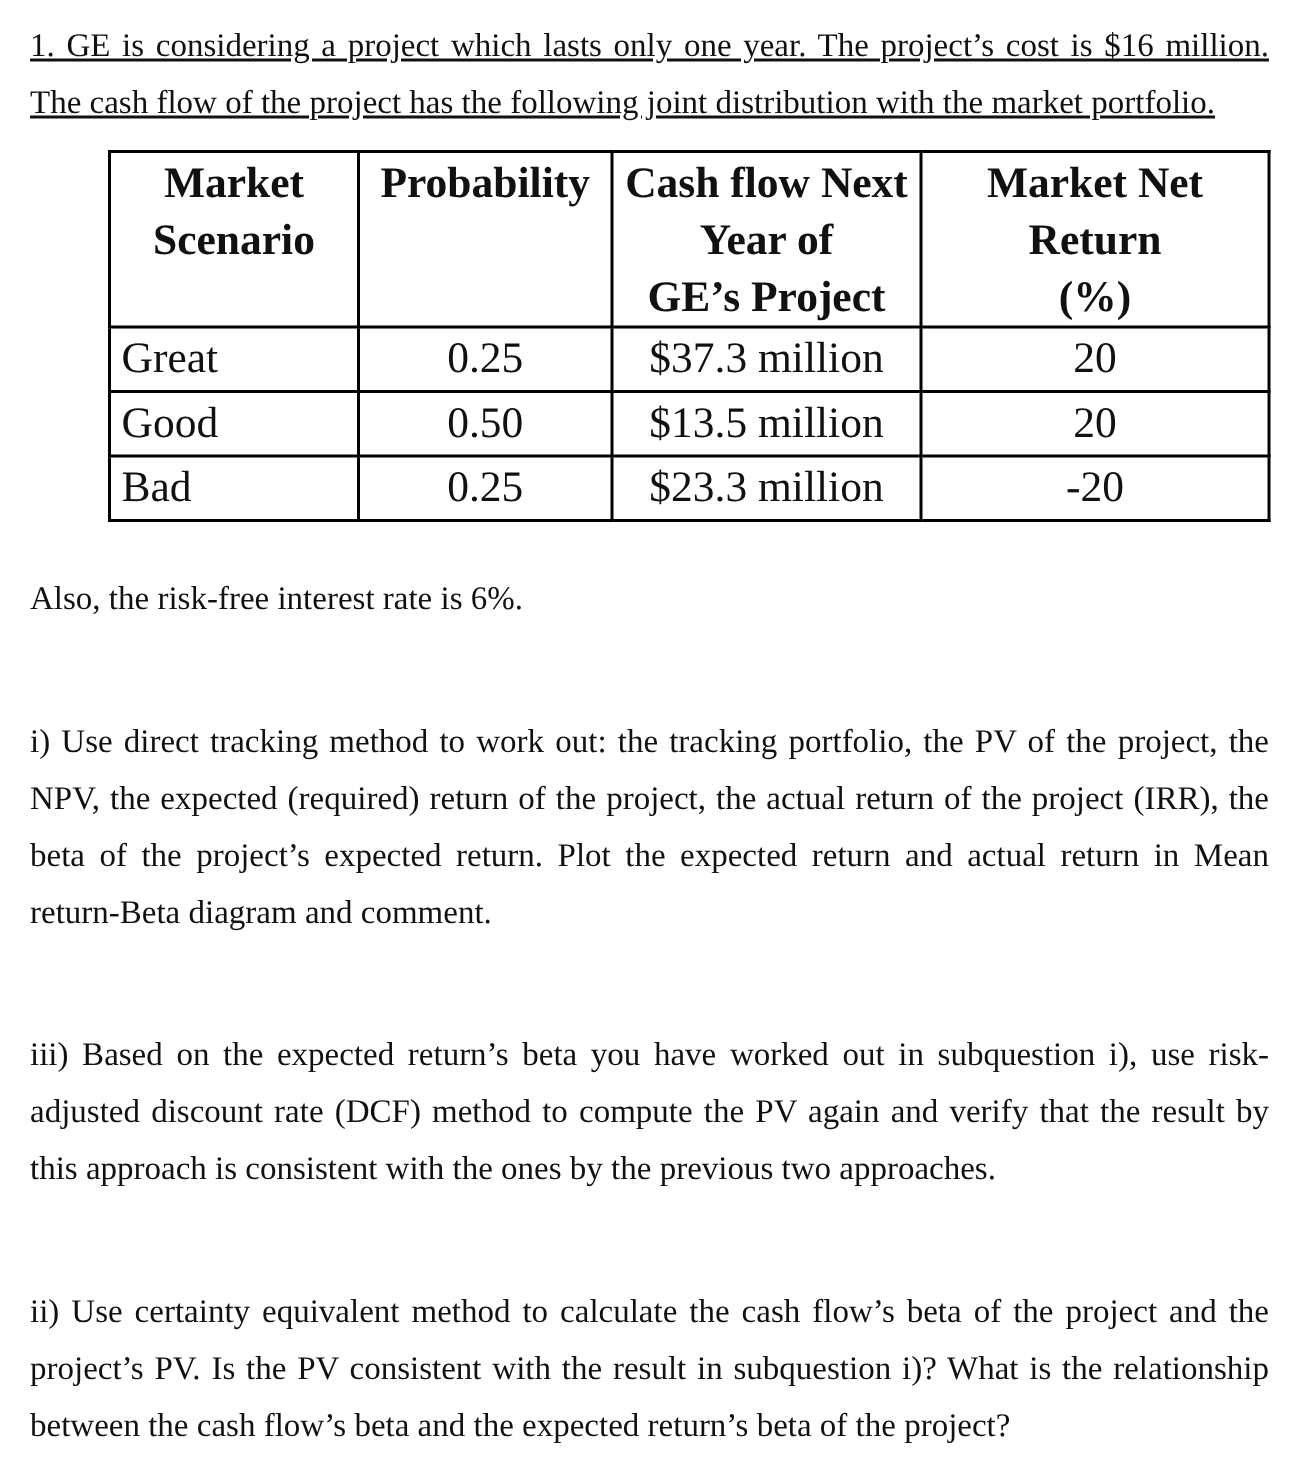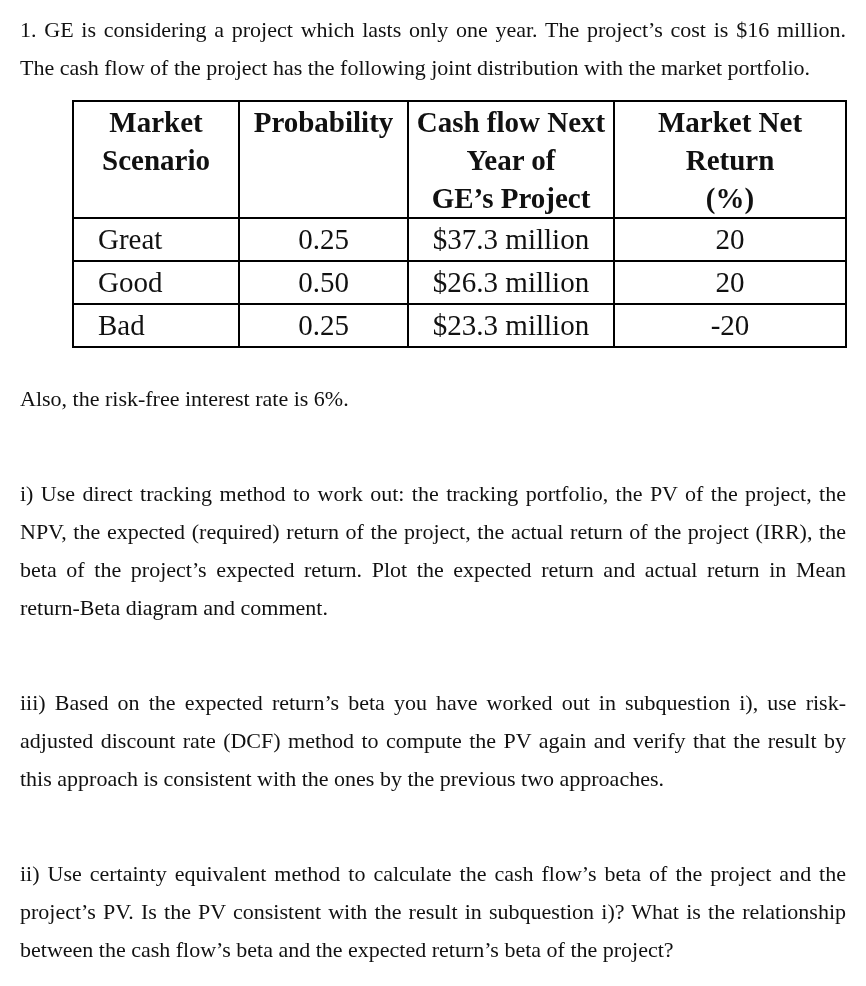--- a/index.html
+++ b/index.html
@@ -19,20 +19,21 @@
     line-height: 38px;
     padding: 11px 20px 20px 20px;
     overflow: hidden;
   }
   .para {
     margin: 0;
     text-align: justify;
   }
   .para.intro {
     margin-bottom: 13px;
+    text-decoration: underline;
   }
   .note {
     margin-top: 32px;
     text-align: left;
   }
   .question {
     margin-top: 57px;
   }
   table.dist-table {
     border-collapse: collapse;
@@ -57,21 +58,21 @@
     height: 114px;
     padding: 1px 4px 0 4px;
   }
   .dist-table td {
     height: 40px;
     padding: 1px 4px 0 4px;
     text-align: center;
   }
   .dist-table td.scenario {
     text-align: left;
-    padding-left: 24px;
+    padding-left: 7px;
   }
   .multiline {
     white-space: pre-line;
   }
 </style>
 </head>
 <body>
 
 <div class="page">
 
@@ -99,21 +100,21 @@
     <tbody>
       <tr>
         <td class="scenario">Great</td>
         <td>0.25</td>
         <td>$37.3 million</td>
         <td>20</td>
       </tr>
       <tr>
         <td class="scenario">Good</td>
         <td>0.50</td>
-        <td>$26.3 million</td>
+        <td>$13.5 million</td>
         <td>20</td>
       </tr>
       <tr>
         <td class="scenario">Bad</td>
         <td>0.25</td>
         <td>$23.3 million</td>
         <td>-20</td>
       </tr>
     </tbody>
   </table>

